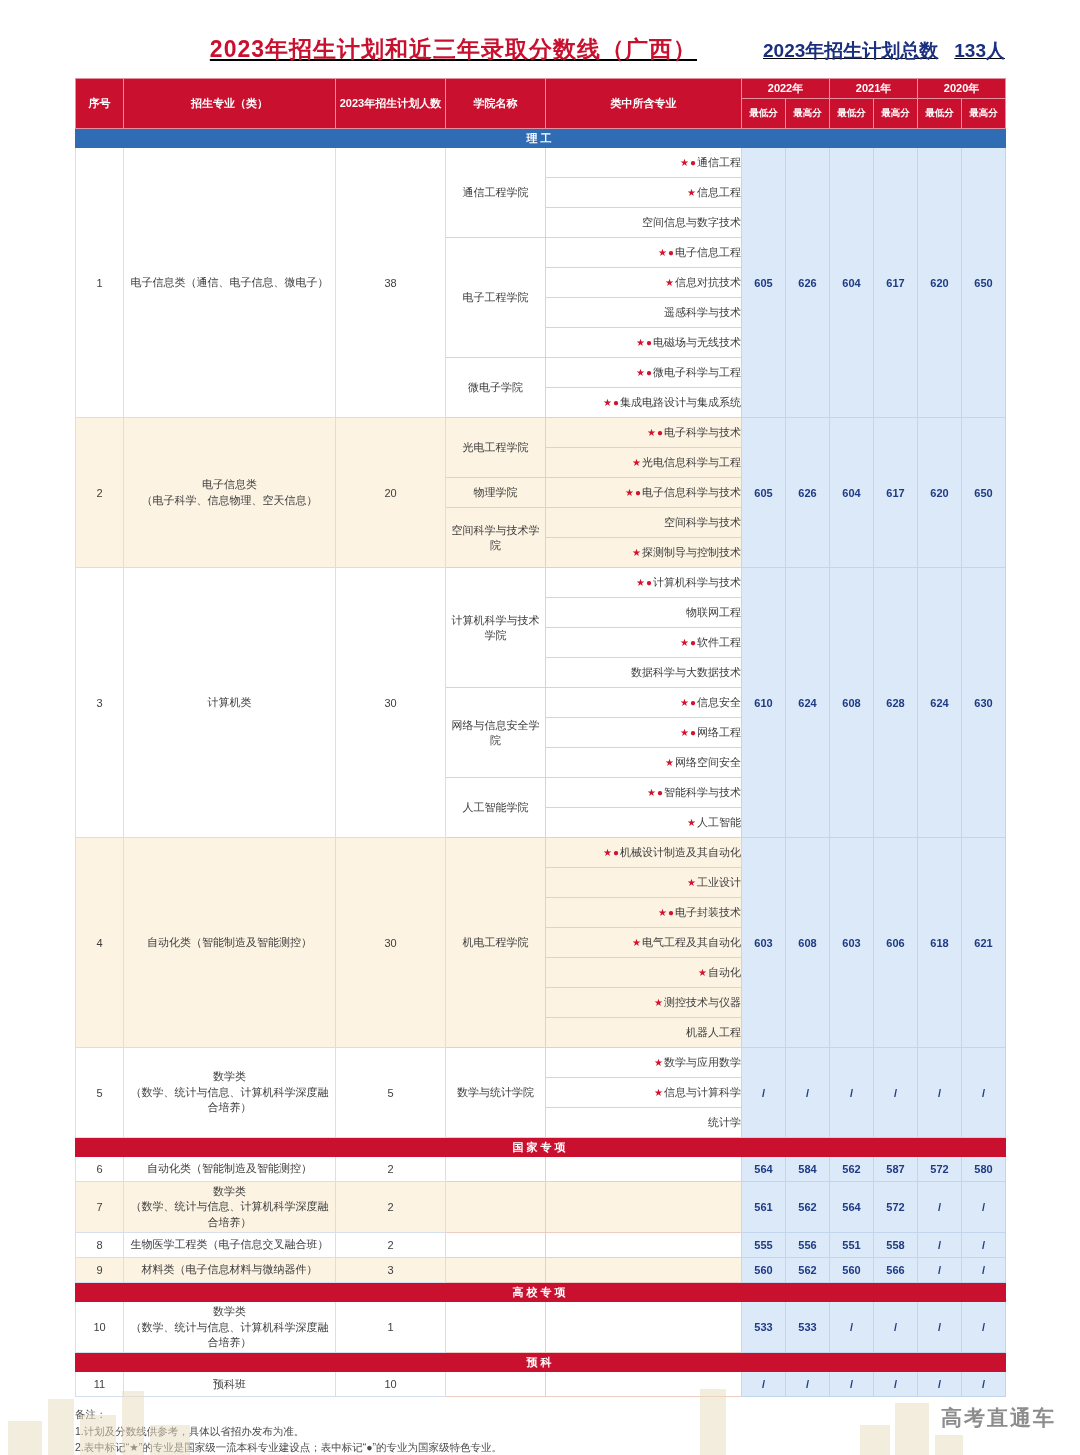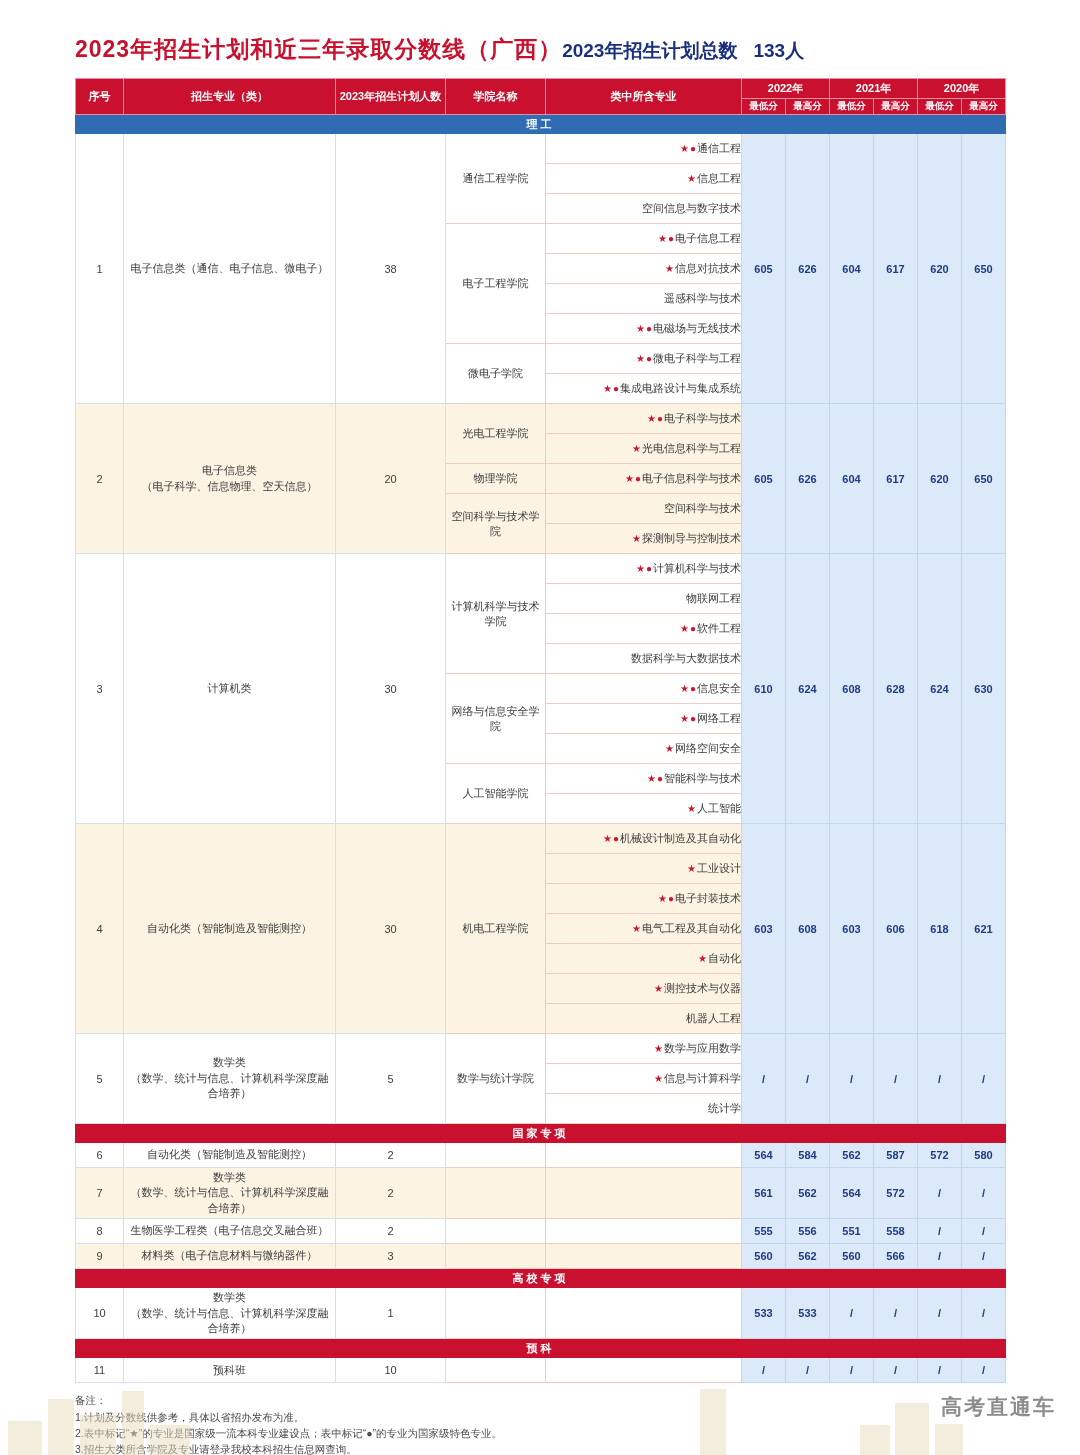--- a/index.html
+++ b/index.html
@@ -4,33 +4,33 @@
 <style>
   * { margin:0; padding:0; box-sizing:border-box; }
   html,body { width:1080px; height:1455px; }
   body {
     position:relative; overflow:hidden; background:#ffffff;
     font-family:"Liberation Sans","DejaVu Sans",sans-serif;
   }
   .page { position:absolute; left:75px; top:34px; width:930px; }
 
   
-  .topbar { display:flex; align-items:baseline; justify-content:flex-start; margin-bottom:13px; }
+  .topbar { display:flex; align-items:baseline; justify-content:flex-end; gap:66px; margin-bottom:13px;text-decoration:underline; }
   .title { color:#C9102E; font-size:23px; font-weight:bold; letter-spacing:1px; white-space:nowrap; }
   .total { color:#1A2F7E; font-size:19px; font-weight:bold; white-space:nowrap; }
   .total .val { margin-left:16px; }
 
   
   table { border-collapse:collapse; width:930px; table-layout:fixed;border-radius:31px; }
   thead th {
     background:#C9102E; color:#fff; font-weight:bold;
     border:1px solid #e4909e; text-align:center; vertical-align:middle;
   }
   thead tr.hr1 th { font-size:11px; height:20px; }
-  thead tr.hr2 th { font-size:9.5px; height:16px; }
+  thead tr.hr2 th { font-size:9.5px; height:30px; }
 
   tbody td {
     border:1px solid #d6dfee; text-align:center; vertical-align:middle;
     font-size:11px; color:#3d3d3d;
   }
   tr.grp { height:30px; }
   tr.single { height:25px; }
 
   .band { color:#fff; font-weight:bold; font-size:11px; height:19px; letter-spacing:3px; text-align:center; }
   .band-blue { background:#2F6CB4; border-color:#2F6CB4; }
@@ -58,21 +58,21 @@
       linear-gradient(#e9dcbf,#e9dcbf) 80px  100% /36px 40px,
       linear-gradient(#e9dcbf,#e9dcbf) 122px 100% /22px 64px,
       linear-gradient(#e9dcbf,#e9dcbf) 150px 100% /40px 30px,
       linear-gradient(#e9dcbf,#e9dcbf) 700px 100% /26px 66px,
       linear-gradient(#e9dcbf,#e9dcbf) 860px 100% /30px 30px,
       linear-gradient(#e9dcbf,#e9dcbf) 895px 100% /34px 52px,
       linear-gradient(#e9dcbf,#e9dcbf) 935px 100% /28px 38px;
     background-repeat:no-repeat;
   }
   .watermark {
-    position:absolute; right:16px; bottom:31px; z-index:5;
+    position:absolute; right:16px; bottom:20px; z-index:5;
     color:#8C8C8C; font-size:21px; font-weight:bold; letter-spacing:2px;
     background:#ffffff; padding:3px 8px;
   }
 </style>
 </head>
 <body>
 
 <div class="page">
 
   <div class="topbar">

